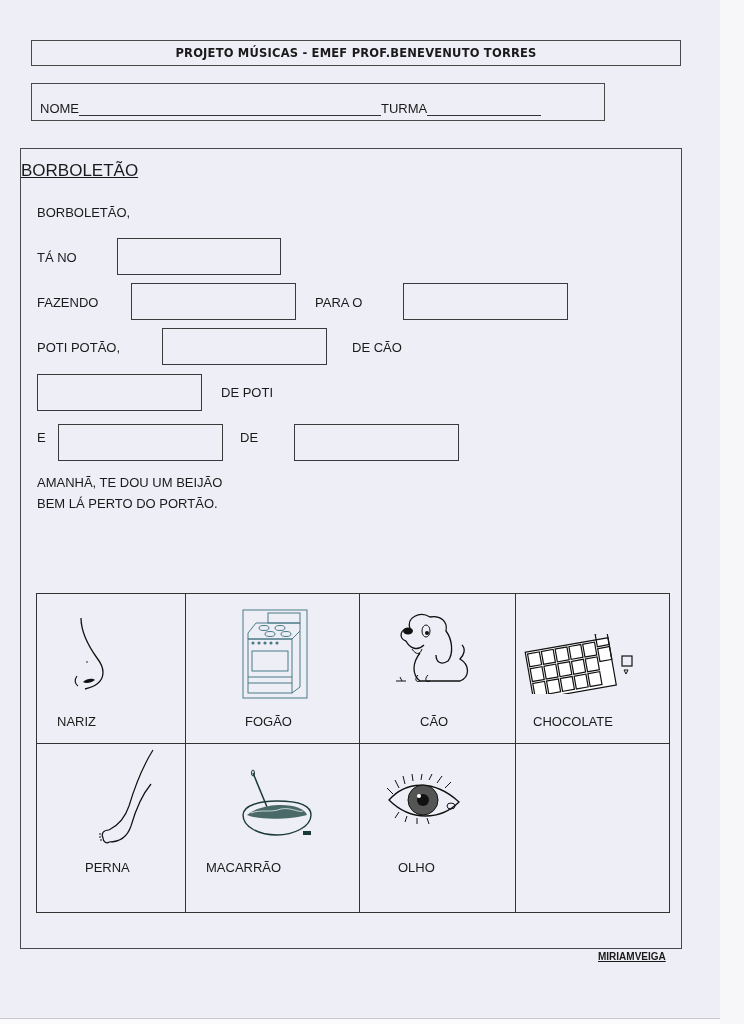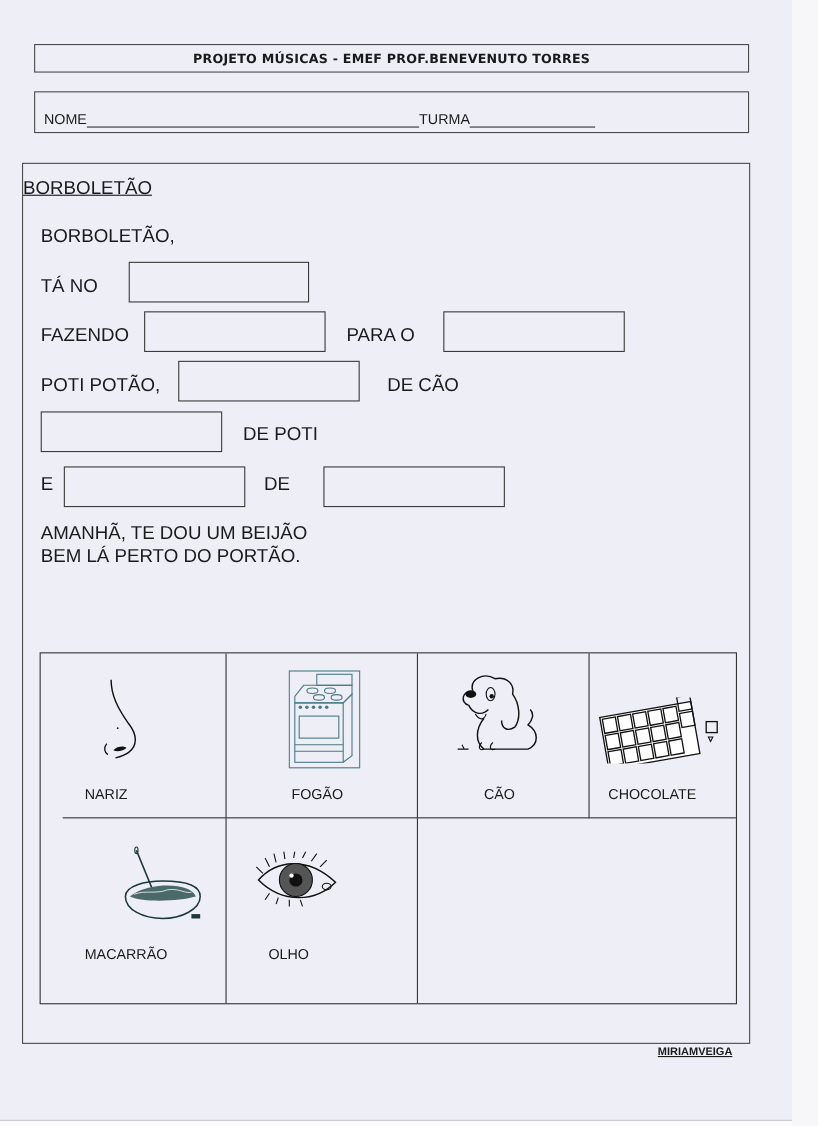--- a/index.html
+++ b/index.html
@@ -17,37 +17,37 @@
     .strip {
       position: absolute; left: 720px; top: 0; width: 24px; height: 1024px;
       background: #f7f7f9;
     }
     .box {
       position: absolute; border: 1.5px solid #4a4a4a; box-sizing: border-box;
     }
     #hdr1 { left: 31px; top: 40px; width: 650px; height: 26px;
       display: flex; align-items: center; justify-content: center; }
     #hdr1 span { font-family: "DejaVu Sans", sans-serif; font-size: 11.5px; font-weight: bold; letter-spacing: 0.2px; }
-    #hdr2 { left: 31px; top: 83px; width: 650px; height: 38px; }
+    #hdr2 { left: 31px; top: 83px; width: 574px; height: 38px; }
     .nome-line { position: absolute; left: 8px; top: 17px; font-size: 13px; display: flex; align-items: flex-end; }
     .uline { display: inline-block; border-bottom: 1px solid #333; height: 14px; }
     #main { left: 20px; top: 148px; width: 662px; height: 801px; border-width: 1.5px; }
     .title {
       position: absolute; left: 0; width: 100%; top: 12px; text-align: left;
       font-size: 17px; text-decoration: underline;
     }
-    .lyric { position: absolute; font-size: 17px; white-space: nowrap; }
+    .lyric { position: absolute; font-size: 13px; white-space: nowrap; }
     .blank {
       position: absolute; border: 1.5px solid #3a3a3a; box-sizing: border-box;
       background: transparent;
     }
     .grid {
       position: absolute; left: 36px; top: 593px; width: 634px; height: 320px;
       border: 1.5px solid #333; box-sizing: border-box;
-      display: grid; grid-template-columns: 149px 174px 156px 1fr; grid-template-rows: 150px 1fr; padding-left: 20px;
+      display: grid; grid-template-columns: 149px 174px 156px 1fr; grid-template-rows: 150px 1fr;
     }
     .cell { position: relative; border-right: 1.5px solid #333; border-bottom: 1.5px solid #333; }
     .cell:nth-child(4n) { border-right: none; }
     .cell:nth-child(n+5) { border-bottom: none; }
     .cell .lbl { position: absolute; font-size: 13px; top: 120px; }
     .cell.r2 .lbl { top: 116px; }
     .pic { position: absolute; }
     .signature {
       position: absolute; left: 598px; top: 951px; font-size: 10px; font-weight: bold;
       text-decoration: underline;
@@ -176,20 +176,29 @@
             <rect x="62" y="42" width="12" height="13"></rect>
         </g>
       </g>
       <rect x="98" y="22" width="10" height="10" fill="none" stroke="#111" stroke-width="1.2"></rect>
       <path d="M100 36 L104 36 L102 40 Z" fill="none" stroke="#111"></path>
     </svg>
     <span class="lbl" style="left:17px">CHOCOLATE</span>
   </div>
 
 
+  <div class="cell r2">
+    <svg class="pic" style="left:50px;top:2px" width="70" height="100" viewBox="0 0 70 100">
+      <path d="M66 4 C56 20 48 40 42 60 C38 72 30 80 22 84" fill="none" stroke="#111" stroke-width="1.2"></path>
+      <path d="M64 38 C54 50 48 66 44 80 C40 92 32 96 22 96" fill="none" stroke="#111" stroke-width="1.2"></path>
+      <path d="M22 84 C16 84 14 88 16 92 C16 96 20 98 22 96" fill="none" stroke="#111" stroke-width="1.2"></path>
+      <path d="M14 88 L12 88 M14 91 L12 91 M15 94 L13 94" stroke="#111"></path>
+    </svg>
+    <span class="lbl" style="left:48px">PERNA</span>
+  </div>
 
   <div class="cell r2">
     <svg class="pic" style="left:55px;top:25px" width="75" height="75" viewBox="0 0 75 75">
       <line x1="12" y1="4" x2="26" y2="38" stroke="#1a3a3a" stroke-width="1.5"></line>
       <ellipse cx="12" cy="4" rx="1.5" ry="3" fill="none" stroke="#1a3a3a"></ellipse>
       <path d="M2 46 C2 36 20 32 36 32 C56 32 70 36 70 46 C70 58 52 66 36 66 C18 66 2 58 2 46 Z" fill="none" stroke="#1a3a3a" stroke-width="1.4"></path>
       <path d="M6 46 C16 38 30 36 40 36 C54 36 64 40 66 46 C52 50 20 52 6 46 Z" fill="#4a6a6a"></path>
       <path d="M10 44 C20 40 30 44 40 40 C50 38 58 44 62 42" fill="none" stroke="#e8eef0" stroke-width="0.8"></path>
       <rect x="62" y="62" width="8" height="4" fill="#1a3a3a"></rect>
     </svg>

